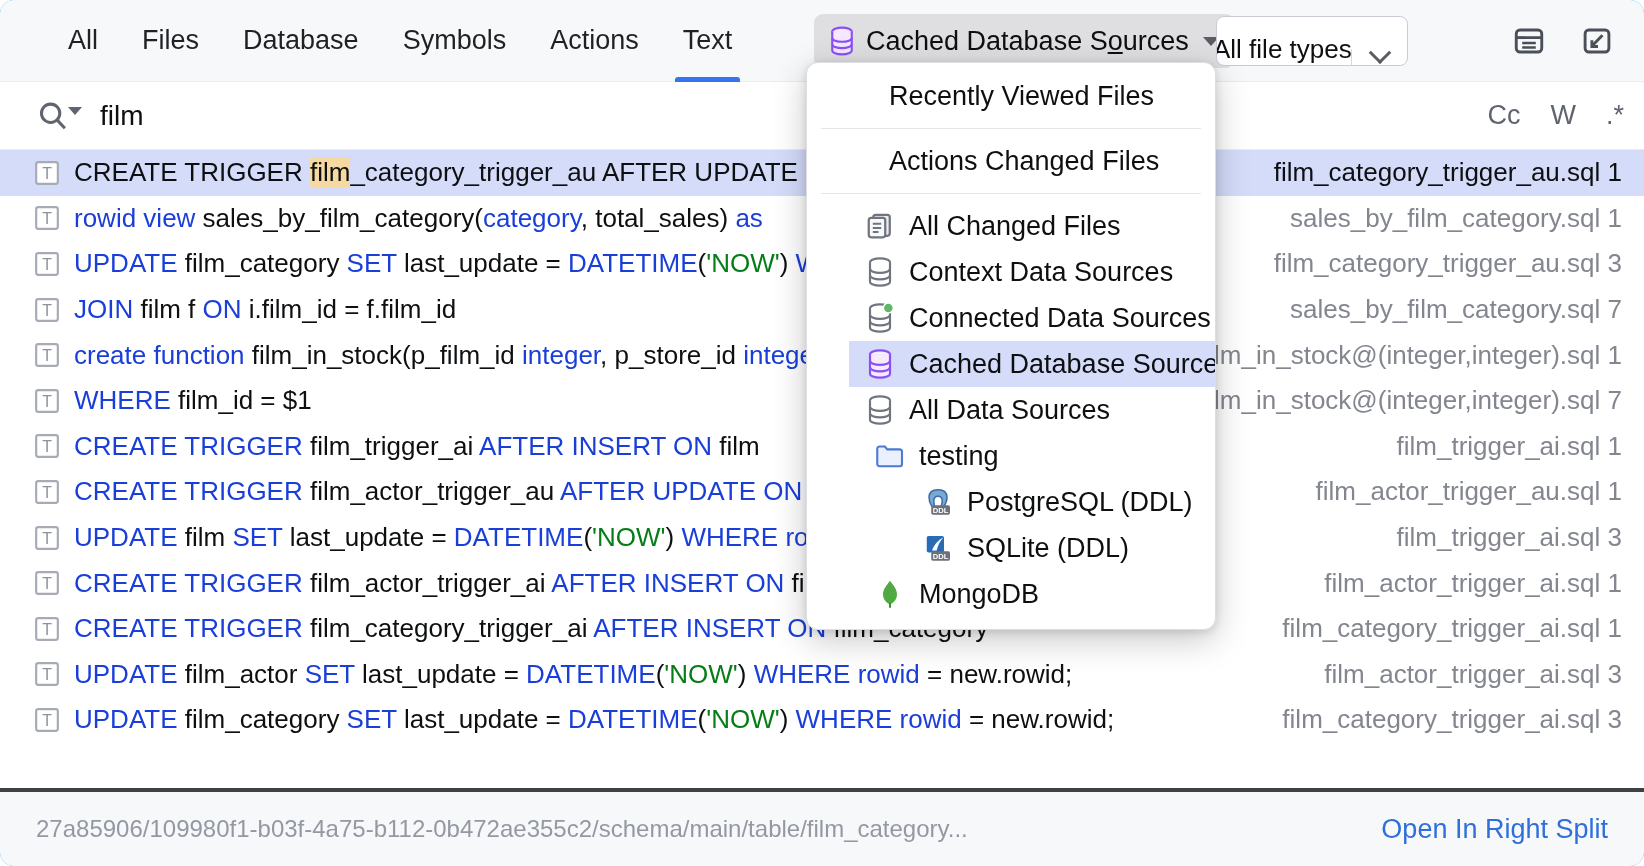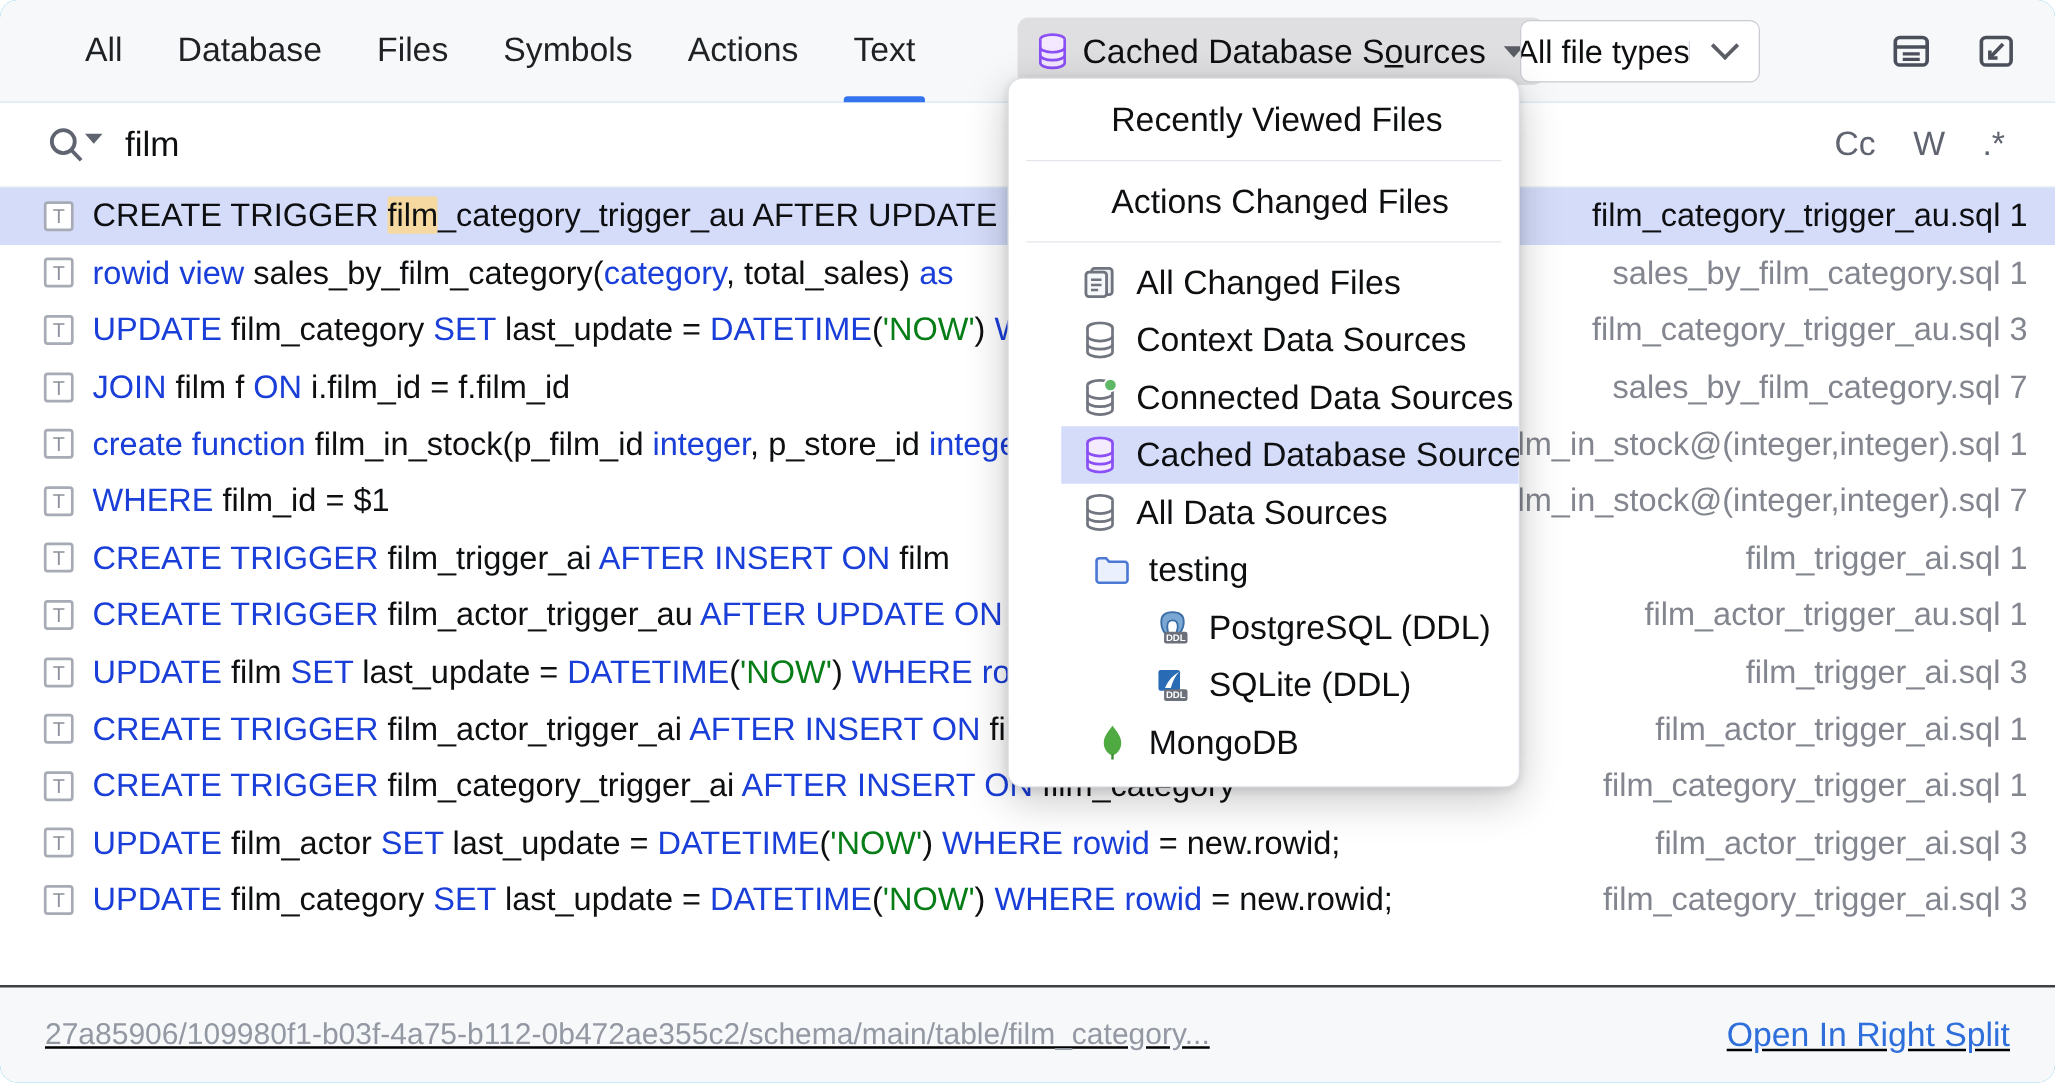--- a/index.html
+++ b/index.html
@@ -68,21 +68,21 @@
     border-left: 8px solid transparent;
     border-right: 8px solid transparent;
     border-top: 9px solid #5a5d63;
     margin-left: 4px;
   }
 
   .filetypes {
     position: absolute;
     left: 1216px; top: 16px;
     height: 50px;
-    display: flex; align-items: center;
+    display: flex; align-items: flex-end;
     background: #ffffff;
     border: 1px solid #c9ccd3;
     border-radius: 8px;
     overflow: hidden;
   }
   .filetypes .ft-text {
     display: flex; align-items: center;
     font-size: 26px; color: #0d0f11;
     width: 138px;
     padding-left: 0;
@@ -115,21 +115,21 @@
     background: #ffffff;
     padding-left: 36px;
   }
   .search-icon-wrap { display: flex; align-items: center; gap: 2px; margin-right: 18px; }
   .search-input {
     border: none; outline: none; background: transparent;
     font-family: "Liberation Sans", sans-serif;
     font-size: 28px; color: #0d0f11;
     flex: 1; padding: 0;
   }
-  .search-toggles { display: flex; align-items: center; gap: 30px; margin-right: 40px; }
+  .search-toggles { display: flex; align-items: center; gap: 30px; margin-right: 20px; }
   .tgl { font-size: 27px; color: #5f6470; cursor: default; }
 
   
   .results { position: relative; height: 638px; overflow: hidden; background: #ffffff; }
   .row {
     position: relative;
     height: 45.6px;
     display: flex; align-items: center;
     padding: 0 22px 0 34px;
     cursor: default;
@@ -147,24 +147,23 @@
   }
   .row.selected .fname { color: #0d0f11; }
   .fname .ln { color: #83868f; }
   .row.selected .fname .ln { color: #0d0f11; }
 
   
   .statusbar {
     position: absolute; left: 0; right: 0; bottom: 0;
     height: 78px;
     background: #f7f8fa;
-    border-top: 2px solid #404040;
+    border-top: 4px solid #404040;
     display: flex; align-items: center;
     padding: 0 36px;
-    text-decoration: underline;
   }
   .status-path { font-size: 24px; color: #9398a3; white-space: nowrap; overflow: hidden; }
   .status-action { margin-left: auto; font-size: 27px; color: #2f6fdb; cursor: default; }
 
   
   .popup {
     position: absolute;
     left: 806px; top: 62px;
     width: 410px;
     background: #ffffff;
@@ -200,24 +199,24 @@
 <body>
 
 <div class="window">
 
   <div class="tabbar">
     <div id="tabs-host" style="display:flex;align-items:center;">
         <div class="tab">
           <span>All</span>
         </div>
         <div class="tab">
-          <span>Database</span>
+          <span>Files</span>
         </div>
         <div class="tab">
-          <span>Files</span>
+          <span>Database</span>
         </div>
         <div class="tab">
           <span>Symbols</span>
         </div>
         <div class="tab">
           <span>Actions</span>
         </div>
         <div class="tab active">
           <span>Text</span>
         </div>

